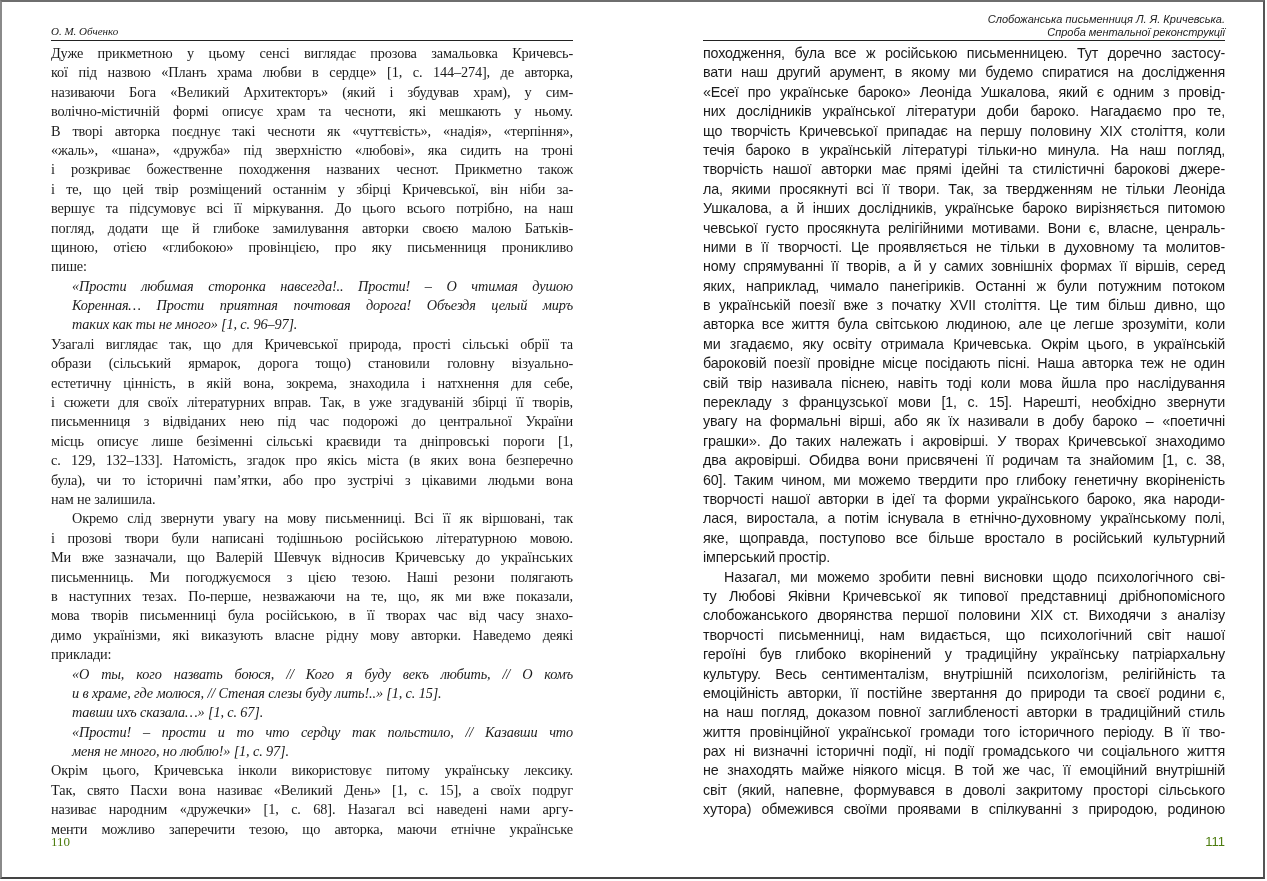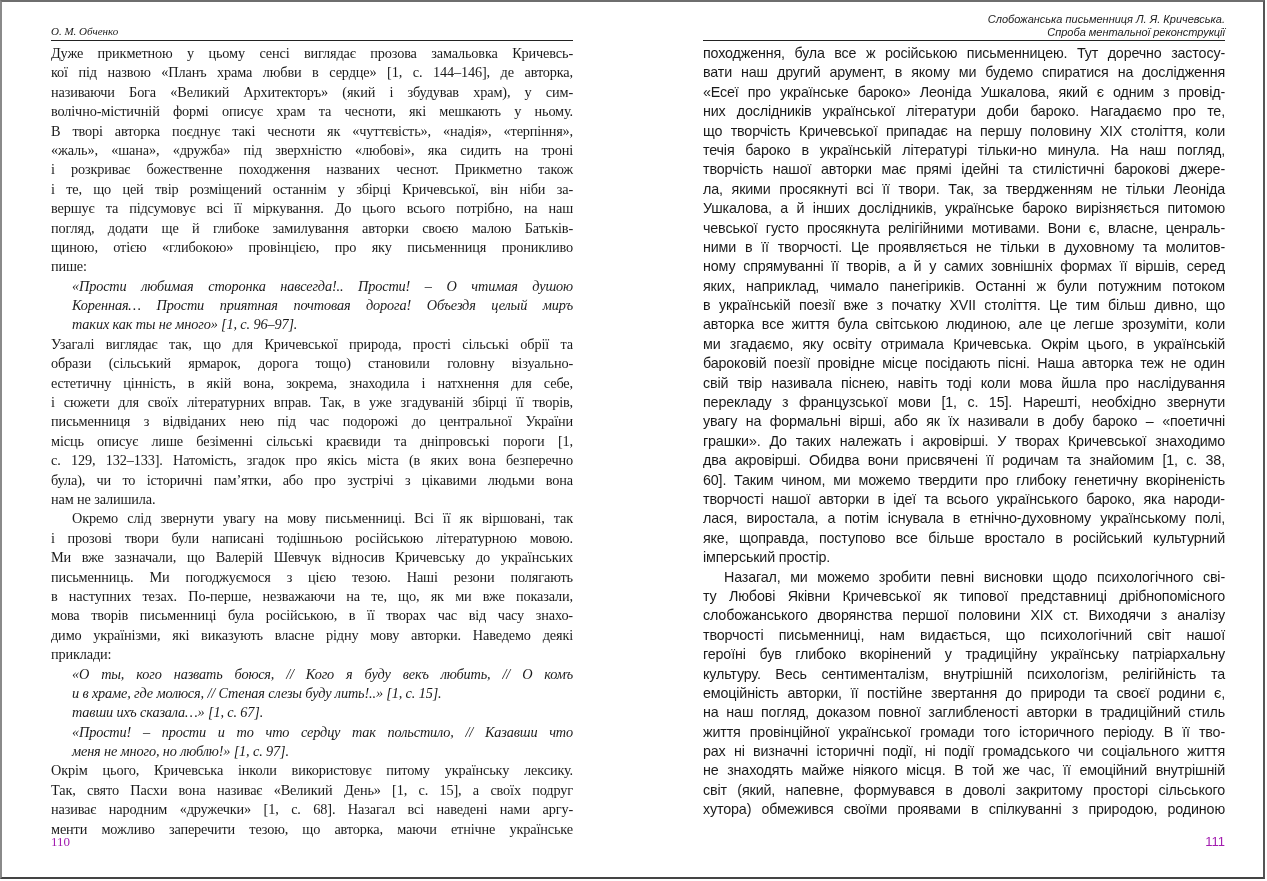--- a/index.html
+++ b/index.html
@@ -28,35 +28,35 @@
   .right .rule { top: 40px; }
 
   .body { position: absolute; left: 0; top: 44px; width: 522px; }
   .line {
     height: 19.4px; line-height: 19.4px; font-size: 14.3px; white-space: nowrap;
     text-align: justify; text-align-last: justify; letter-spacing: -0.15px;
   }
   .line.last { text-align-last: left; }
   .line.indent { padding-left: 21px; }
   .line.quote { padding-left: 21px; font-style: italic; }
-  .page-number { position: absolute; top: 834px; font-size: 13px; color: #a21caf; }
+  .page-number { position: absolute; top: 834px; font-size: 13px; color: #4d7c0f; }
   .left .page-number { left: 0; }
   .right .page-number { right: 0; }
 </style>
 </head>
 <body>
 
 <div class="frame"></div>
 
 <div class="page left">
   <div class="running-head">О. М. Обченко</div>
   <div class="rule"></div>
   <div class="body">
       <div class="line">Дуже прикметною у цьому сенсі виглядає прозова замальовка Кричевсь-</div>
-      <div class="line">кої під назвою «Планъ храма любви в сердце» [1, с. 144–146], де авторка,</div>
+      <div class="line">кої під назвою «Планъ храма любви в сердце» [1, с. 144–274], де авторка,</div>
       <div class="line">називаючи Бога «Великий Архитекторъ» (який і збудував храм), у сим-</div>
       <div class="line">волічно-містичній формі описує храм та чесноти, які мешкають у ньому.</div>
       <div class="line">В творі авторка поєднує такі чесноти як «чуттєвість», «надія», «терпіння»,</div>
       <div class="line">«жаль», «шана», «дружба» під зверхністю «любові», яка сидить на троні</div>
       <div class="line">і розкриває божественне походження названих чеснот. Прикметно також</div>
       <div class="line">і те, що цей твір розміщений останнім у збірці Кричевської, він ніби за-</div>
       <div class="line">вершує та підсумовує всі її міркування. До цього всього потрібно, на наш</div>
       <div class="line">погляд, додати ще й глибоке замилування авторки своєю малою Батьків-</div>
       <div class="line">щиною, отією «глибокою» провінцією, про яку письменниця проникливо</div>
       <div class="line last">пише:</div>
@@ -116,21 +116,21 @@
       <div class="line">в українській поезії вже з початку XVII століття. Це тим більш дивно, що</div>
       <div class="line">авторка все життя була світською людиною, але це легше зрозуміти, коли</div>
       <div class="line">ми згадаємо, яку освіту отримала Кричевська. Окрім цього, в українській</div>
       <div class="line">бароковій поезії провідне місце посідають пісні. Наша авторка теж не один</div>
       <div class="line">свій твір називала піснею, навіть тоді коли мова йшла про наслідування</div>
       <div class="line">перекладу з французської мови [1, с. 15]. Нарешті, необхідно звернути</div>
       <div class="line">увагу на формальні вірші, або як їх називали в добу бароко – «поетичні</div>
       <div class="line">грашки». До таких належать і акровірші. У творах Кричевської знаходимо</div>
       <div class="line">два акровірші. Обидва вони присвячені її родичам та знайомим [1, с. 38,</div>
       <div class="line">60]. Таким чином, ми можемо твердити про глибоку генетичну вкоріненість</div>
-      <div class="line">творчості нашої авторки в ідеї та всього українського бароко, яка народи-</div>
+      <div class="line">творчості нашої авторки в ідеї та форми українського бароко, яка народи-</div>
       <div class="line">лася, виростала, а потім існувала в етнічно-духовному українському полі,</div>
       <div class="line">яке, щоправда, поступово все більше вростало в російський культурний</div>
       <div class="line last">імперський простір.</div>
       <div class="line indent">Назагал, ми можемо зробити певні висновки щодо психологічного сві-</div>
       <div class="line">ту Любові Яківни Кричевської як типової представниці дрібнопомісного</div>
       <div class="line">слобожанського дворянства першої половини XIX ст. Виходячи з аналізу</div>
       <div class="line">творчості письменниці, нам видається, що психологічний світ нашої</div>
       <div class="line">героїні був глибоко вкорінений у традиційну українську патріархальну</div>
       <div class="line">культуру. Весь сентименталізм, внутрішній психологізм, релігійність та</div>
       <div class="line">емоційність авторки, її постійне звертання до природи та своєї родини є,</div>

